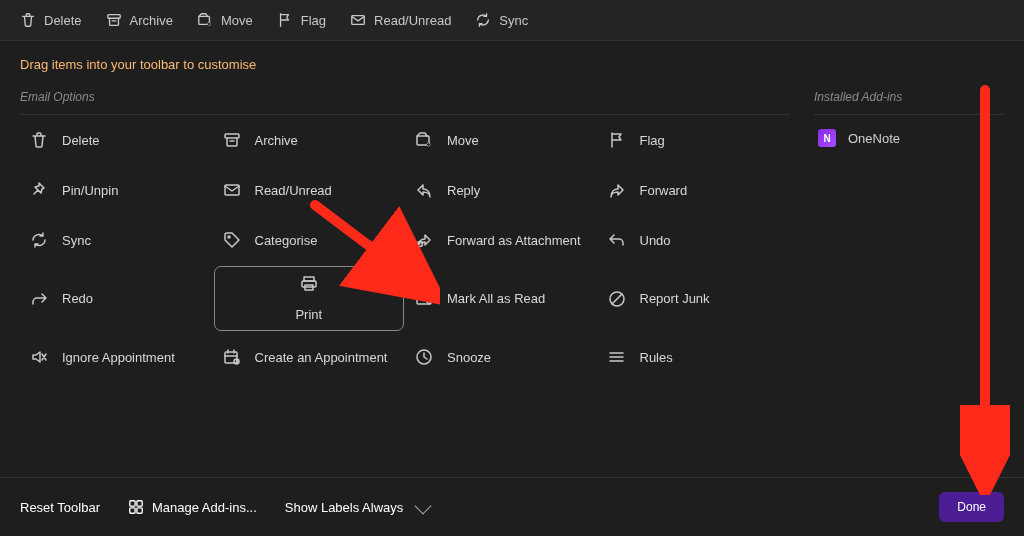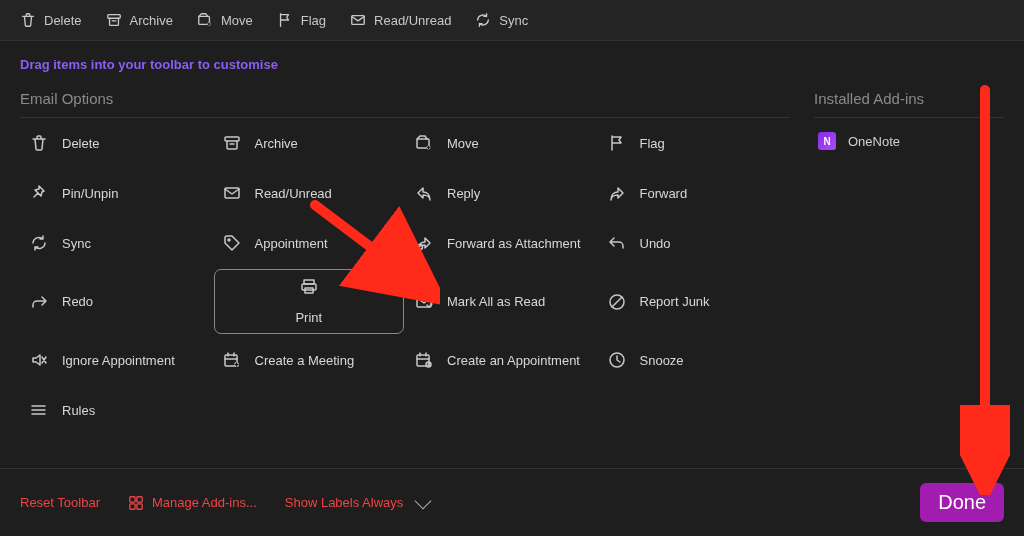--- a/index.html
+++ b/index.html
@@ -24,32 +24,33 @@
   .toolbar-item {
     display: flex;
     align-items: center;
     gap: 8px;
     color: #c8c8c8;
     cursor: default;
   }
   .toolbar-item .ic { width: 16px; height: 16px; display:inline-flex; align-items:center; justify-content:center; }
   .instructions {
     padding: 16px 20px 4px 20px;
-    color: #8b5cf6;
-    font-weight: 700;
+    color: #fdba74;
+    font-weight: 400;
   }
   .content {
     display: flex;
     padding: 8px 20px 0 20px;
     gap: 24px;
   }
   .section-title {
     color: #8a8a8a;
-    font-size: 15px;
+    font-size: 12px;
     padding: 6px 0 10px 0;
+    font-style: italic;
   }
   .options-area { flex: 1; }
   .addins-area { width: 190px; }
   .grid {
     display: grid;
     grid-template-columns: repeat(4, 1fr);
     gap: 0;
     border-top: 1px solid #333;
   }
   .cell {
@@ -85,30 +86,30 @@
     left:0; right:0; bottom:0;
     display:flex;
     align-items:center;
     padding: 14px 20px;
     border-top: 1px solid #333;
     gap: 28px;
   }
   .footer-left { display:flex; align-items:center; gap:28px; flex:1; }
   .footer-btn {
     display:flex; align-items:center; gap:8px;
-    color:#ef4444;
+    color:#ffffff;
   }
   .footer-btn .ic { width:16px; height:16px; display:inline-flex; }
   .done-btn {
-    background:#a21caf;
+    background:#4c1d95;
     color:#fff;
     border:none;
     padding: 8px 18px;
     border-radius: 6px;
-    font-size: 20px;
+    font-size: 12px;
     cursor:pointer;
   }
   
   .arrow {
     position:absolute;
     pointer-events:none;
   }
   .arrow svg { display:block; }
   .chev-down { display:inline-block; width:12px;height:12px; border:solid #aaa; border-width:0 1.5px 1.5px 0; transform:rotate(45deg); margin-left:6px; margin-bottom:3px;}
   svg { stroke: currentColor; fill: none; stroke-width:1.5; stroke-linecap:round; stroke-linejoin:round; }
@@ -339,21 +340,21 @@
             </svg>
           </span>
           <span>Sync</span>
         </div>
         <div class="cell">
           <span class="ic">
             <svg viewBox="0 0 18 18" width="18" height="18">
               <use href="#i-tag"></use>
             </svg>
           </span>
-          <span>Appointment</span>
+          <span>Categorise</span>
         </div>
         <div class="cell">
           <span class="ic">
             <svg viewBox="0 0 18 18" width="18" height="18">
               <use href="#i-attachf"></use>
             </svg>
           </span>
           <span>Forward as Attachment</span>
         </div>
         <div class="cell">
@@ -396,28 +397,20 @@
           </span>
           <span>Report Junk</span>
         </div>
         <div class="cell">
           <span class="ic">
             <svg viewBox="0 0 18 18" width="18" height="18">
               <use href="#i-mute"></use>
             </svg>
           </span>
           <span>Ignore Appointment</span>
-        </div>
-        <div class="cell">
-          <span class="ic">
-            <svg viewBox="0 0 18 18" width="18" height="18">
-              <use href="#i-meeting"></use>
-            </svg>
-          </span>
-          <span>Create a Meeting</span>
         </div>
         <div class="cell">
           <span class="ic">
             <svg viewBox="0 0 18 18" width="18" height="18">
               <use href="#i-appoint"></use>
             </svg>
           </span>
           <span>Create an Appointment</span>
         </div>
         <div class="cell">

